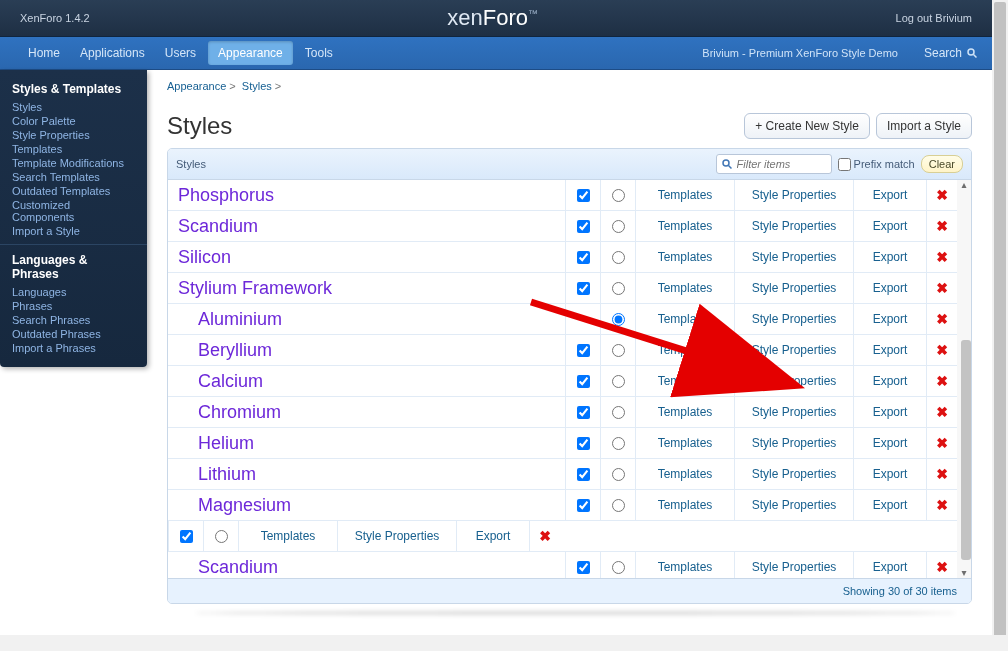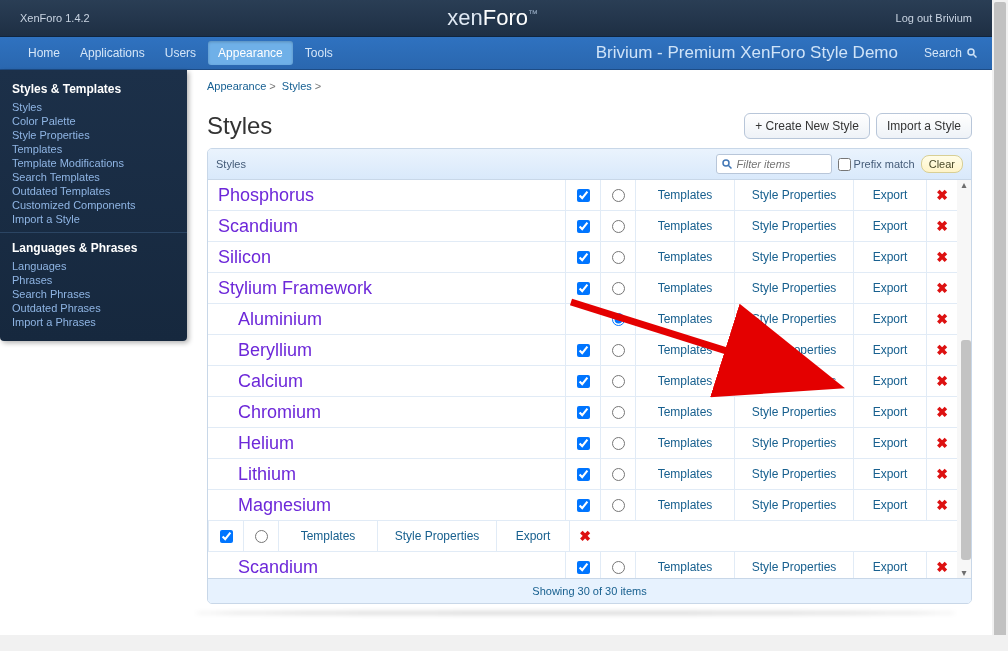--- a/index.html
+++ b/index.html
@@ -14,27 +14,27 @@
   .topbar{height:36px;background:linear-gradient(to bottom,#2a3e55,#1e2f44);color:#c9d4e2;display:flex;align-items:center;border-bottom:1px solid #10253e}
   .topbar .version{padding-left:20px;font-size:11px;color:#c9d4e2}
   .topbar .brand{flex:1;text-align:center;font-size:22px;color:#fff;font-weight:400;letter-spacing:0}
   .topbar .logout{padding-right:20px;font-size:11px;color:#c9d4e2}
 
   
   .navbar{height:32px;background:linear-gradient(to bottom,#2f72c0,#2a67af);display:flex;align-items:stretch;color:#fff;font-size:12px;border-bottom:1px solid #1d4c86}
   .navbar .nav-item{display:flex;align-items:center;padding:0 10px;color:#d5e6f8;cursor:pointer}
   .navbar .nav-item.active{background:#6fb0e8;color:#fff;border-radius:3px;margin:4px 2px;padding:0 10px;box-shadow:inset 0 1px 3px rgba(0,0,0,.2)}
   .navbar .nav-spacer{flex:1}
-  .navbar .demo{padding:0 12px;display:flex;align-items:center;color:#cfe3f8;font-size:17px}
+  .navbar .demo{padding:0 12px;display:flex;align-items:center;color:#cfe3f8;font-size:11px}
   .navbar .search{display:flex;align-items:center;padding:0 14px;color:#d5e6f8;gap:4px;cursor:pointer}
 
   .body{display:flex;align-items:flex-start}
 
   
-  .sidebar{width:187px;background:linear-gradient(to bottom,#1c3049,#16283e);color:#b8cbe2;margin:0;padding:6px 0 12px 0;box-shadow:2px 2px 5px rgba(0,0,0,.3);border-bottom-left-radius:4px;border-bottom-right-radius:4px}
+  .sidebar{width:147px;background:linear-gradient(to bottom,#1c3049,#16283e);color:#b8cbe2;margin:0;padding:6px 0 12px 0;box-shadow:2px 2px 5px rgba(0,0,0,.3);border-bottom-left-radius:4px;border-bottom-right-radius:4px}
   .sidebar .group-title{font-weight:bold;color:#fff;padding:6px 12px 4px 12px;font-size:12px}
   .sidebar .group-title.second{border-top:1px solid #2b4563;margin-top:6px;padding-top:8px}
   .sidebar .side-item{padding:1px 12px 1px 12px;color:#8fb5e4;font-size:11px;cursor:pointer}
 
   
   .main{flex:1;padding:10px 20px 0 20px;min-width:0}
   .breadcrumb{font-size:11px;color:#176093;margin-bottom:20px}
   .breadcrumb span{cursor:pointer}
   .breadcrumb .sep{color:#777;margin:0 3px}
   .titlebar{display:flex;align-items:center;margin-bottom:8px}
@@ -69,21 +69,21 @@
   .row .cell.chk{width:34px}
   .row .cell.rad{width:34px}
   .row .cell.link{color:#18608f;font-size:12px;padding:0 10px;cursor:pointer;white-space:nowrap}
   .row .cell.tpl{width:78px}
   .row .cell.sprop{width:98px}
   .row .cell.exp{width:52px}
   .row .cell.del{width:30px}
   .del-icon{color:#d11;font-weight:bold;font-size:14px}
   input[type=checkbox],input[type=radio]{margin:0}
 
-  .panel-footer{background:#e7f2fe;border-top:1px solid #c8d7e8;text-align:center;padding:6px 14px;font-size:11px;color:#18608f}
+  .panel-footer{background:#e7f2fe;border-top:1px solid #c8d7e8;text-align:right;padding:6px 14px;font-size:11px;color:#18608f}
 
   
   .arrow-annot{position:absolute;left:378px;top:226px;pointer-events:none}
 
   
   .page-shadow{position:absolute;left:195px;right:36px;bottom:20px;height:4px;background:rgba(0,0,0,.15);filter:blur(2px);border-radius:50%}
 </style>
 </head>
 <body>
 

